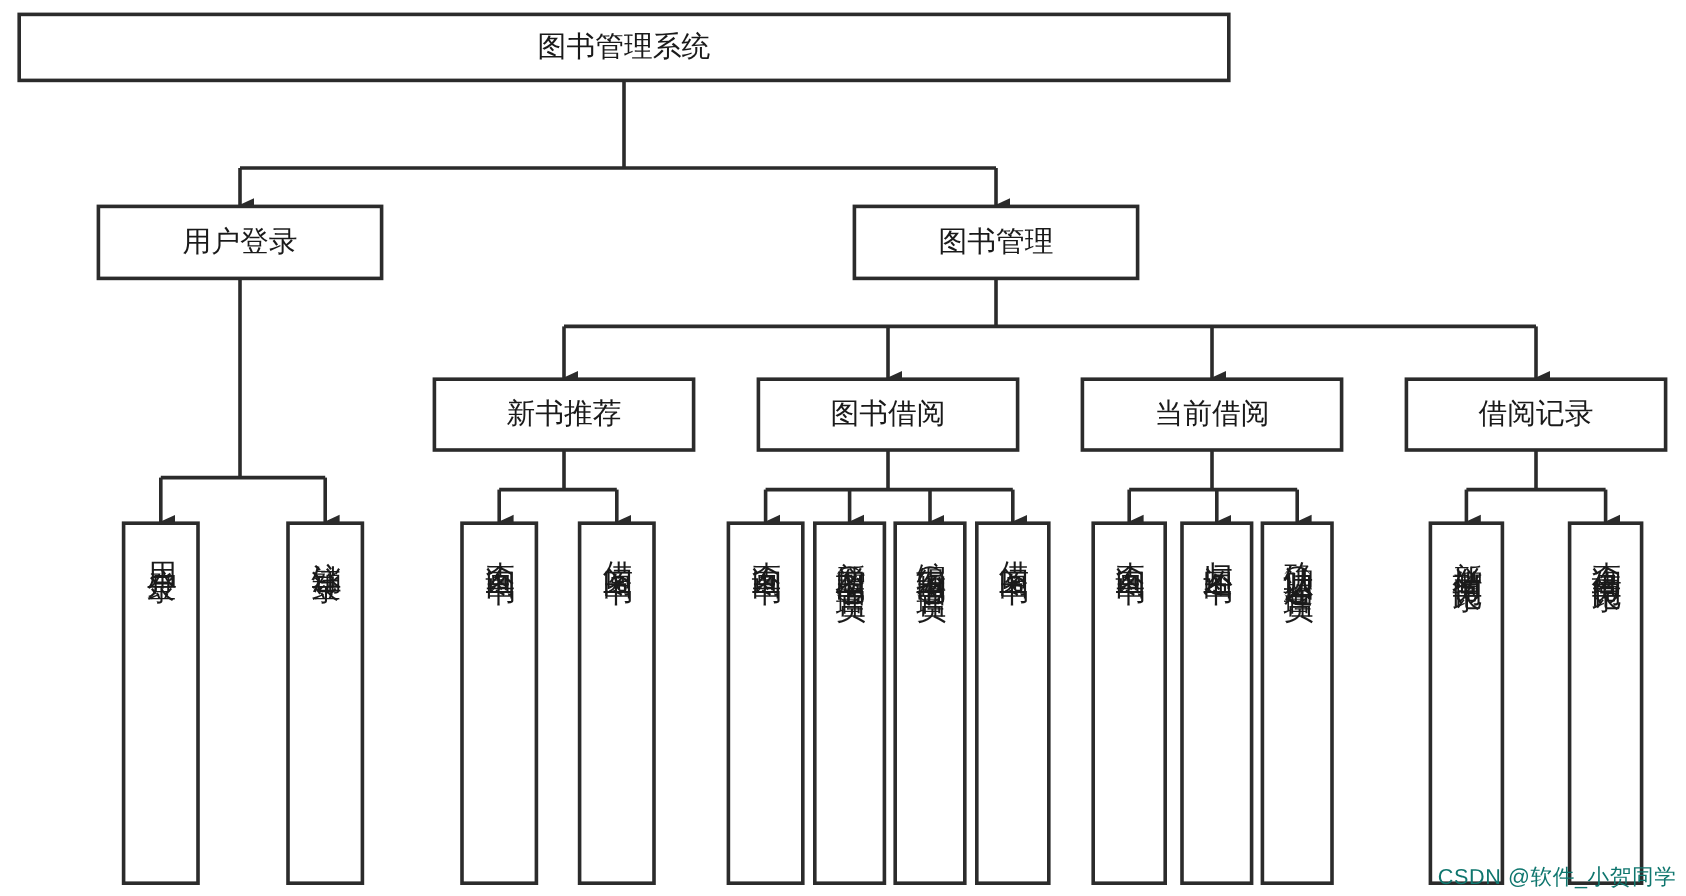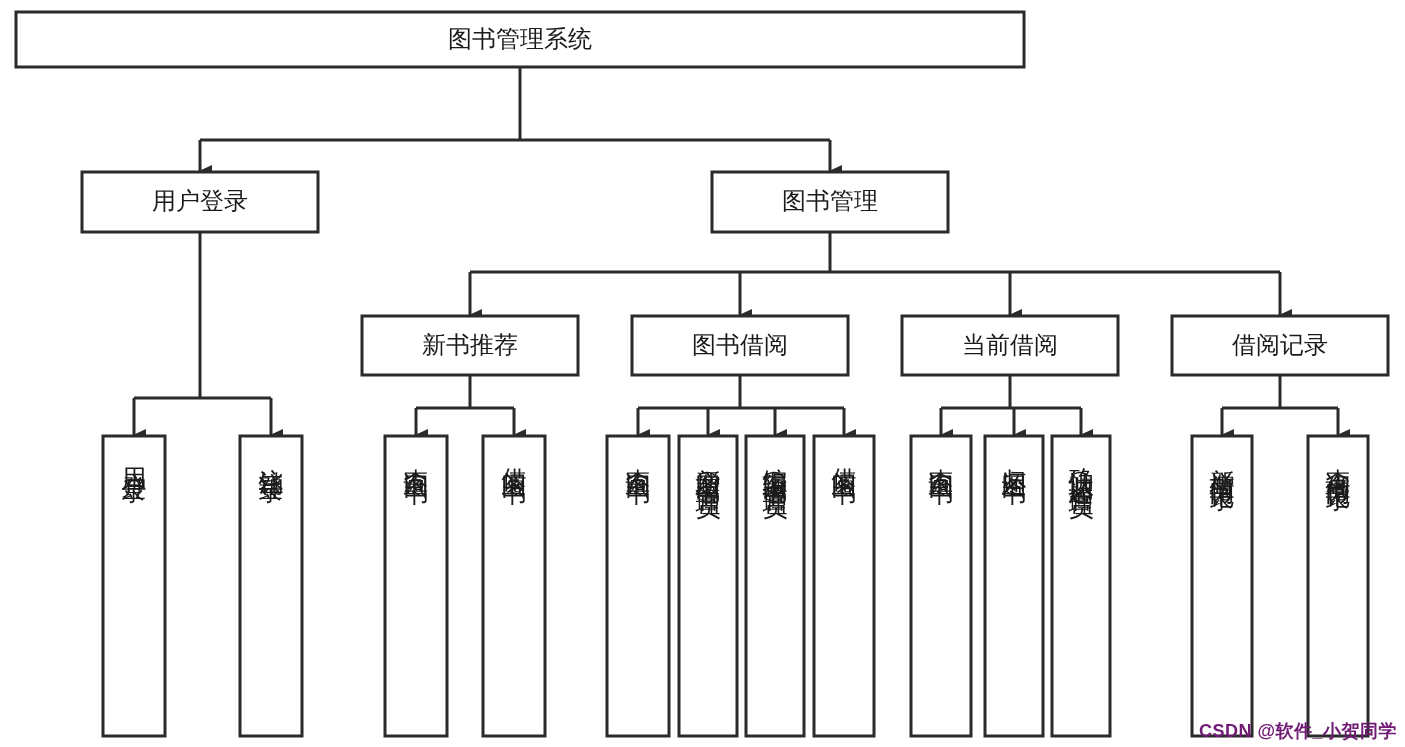--- a/index.html
+++ b/index.html
@@ -66,24 +66,23 @@
     letter-spacing: 4px;
     color: #1a1a1a;
     white-space: nowrap;
   }
   .watermark {
     position: absolute;
     right: 8px;
     bottom: 4px;
     font-family: "Liberation Sans", "DejaVu Sans", sans-serif;
     font-size: 18px;
-    color: #701a75;
+    color: #0f766e;
     letter-spacing: 0.5px;
     white-space: nowrap;
-    font-weight: bold;
   }
 </style>
 </head>
 <body>
 
 <div id="diagram-root">
   <svg id="flow" viewBox="0 0 1405 747">
     <defs>
       <marker id="arrow" viewBox="0 0 14 14" refX="7" refY="12" markerWidth="14" markerHeight="14" orient="auto-start-reverse" markerUnits="userSpaceOnUse">
         <path d="M 1 0 L 13 0 L 7 13 Z" class="arrow-head"></path>

